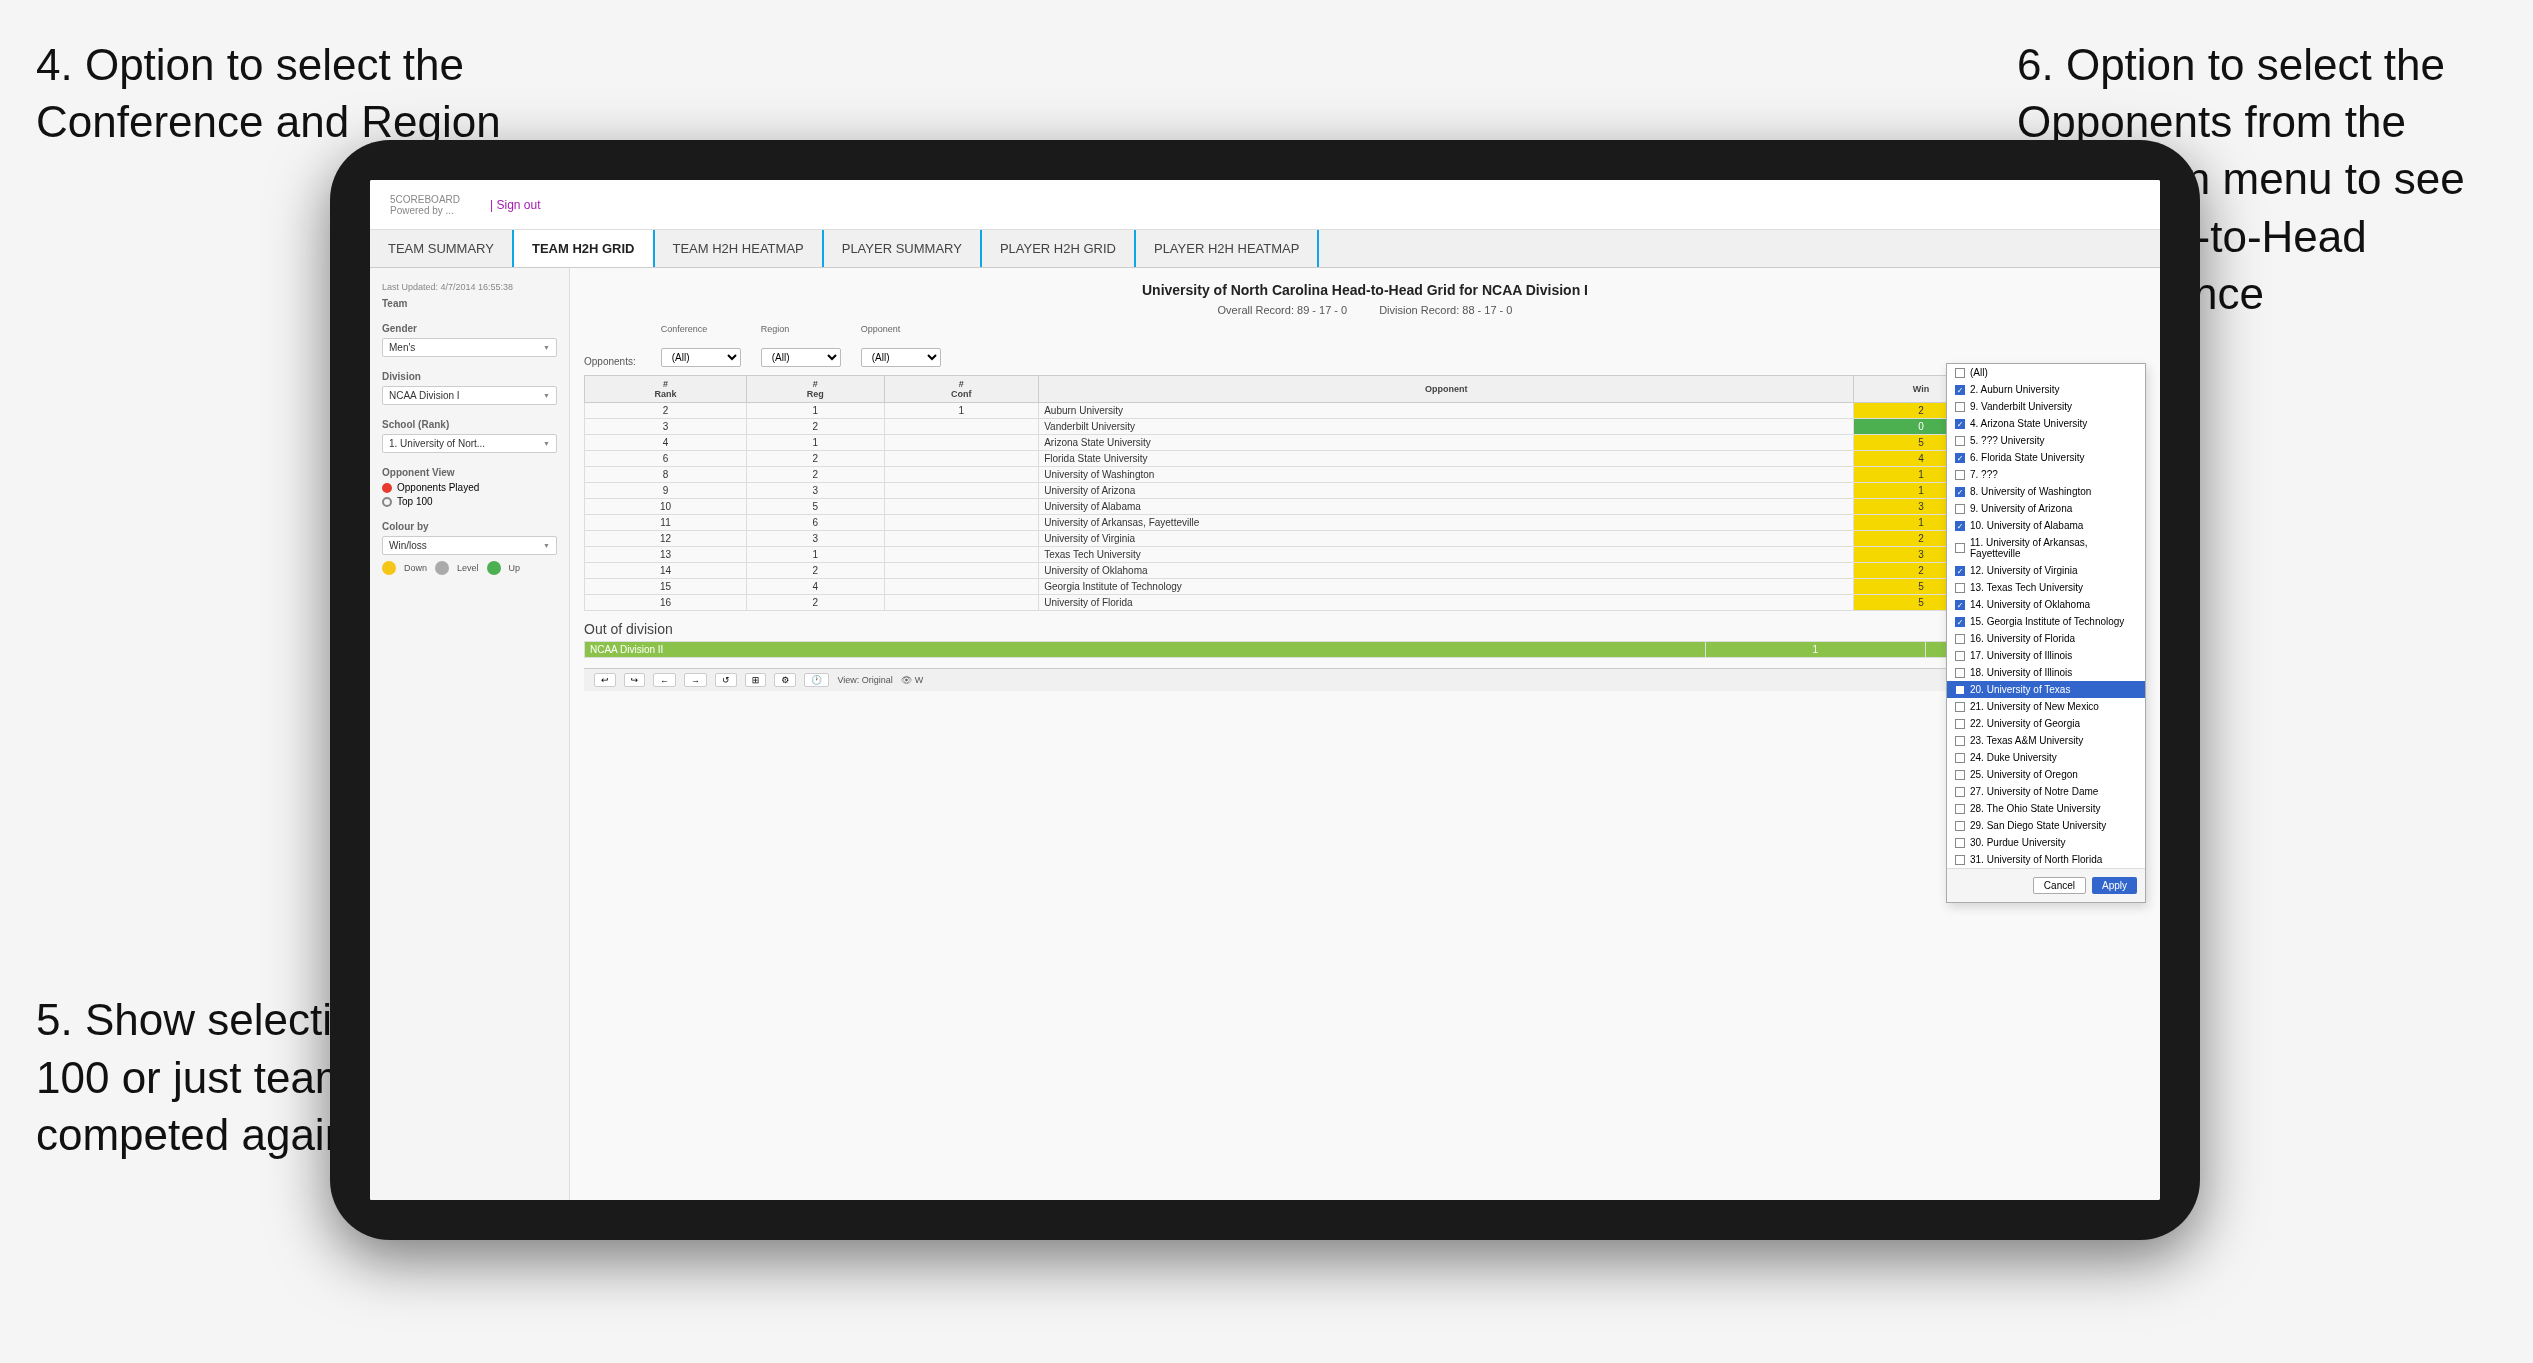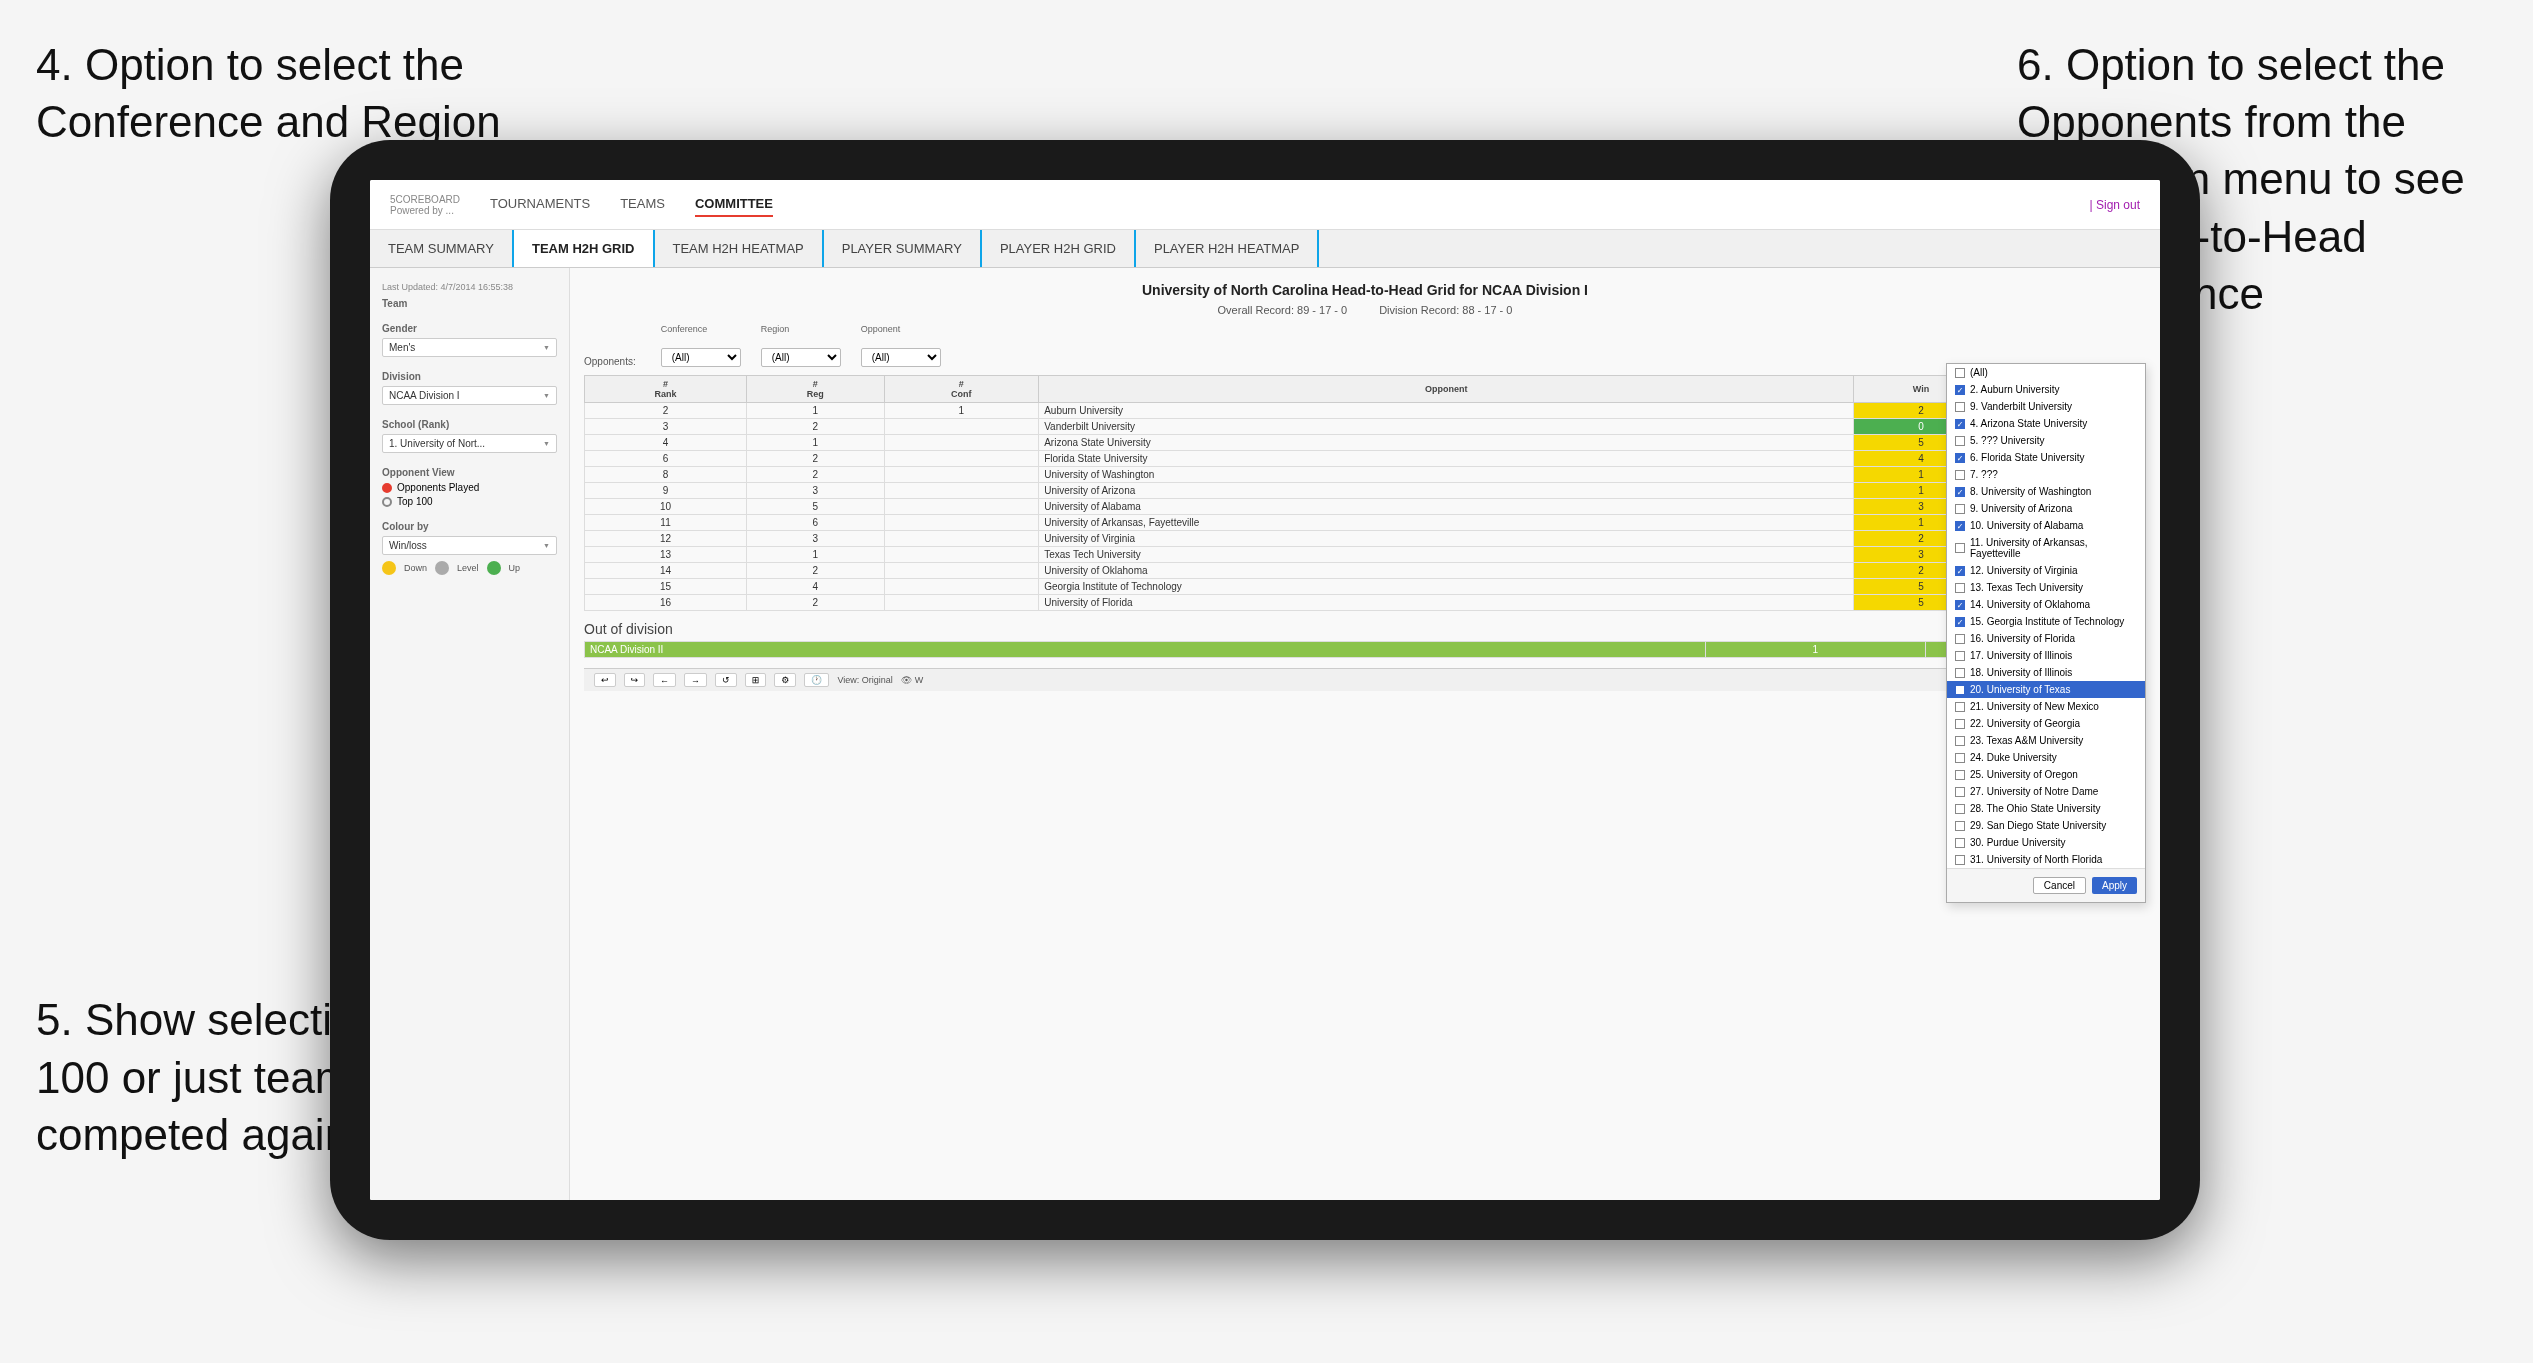--- a/index.html
+++ b/index.html
@@ -316,25 +316,20 @@
   <polygon points="1800,550 1820,525 1835,555" fill="#e0004d"></polygon>
 </svg>
 
 <div class="tablet">
   <div class="tablet-screen">
 
     <div class="nav-bar">
       <div class="nav-logo">
         <span>5COREBOARD</span>
         <span>Powered by ...</span>
-      </div>
-      <div class="nav-items">
-        <div class="nav-item">TOURNAMENTS</div>
-        <div class="nav-item">TEAMS</div>
-        <div class="nav-item active">COMMITTEE</div>
       </div>
       <div class="nav-right">| Sign out</div>
     </div>
 
     <div class="sub-nav">
       <div class="sub-nav-item">TEAM SUMMARY</div>
       <div class="sub-nav-item active">TEAM H2H GRID</div>
       <div class="sub-nav-item">TEAM H2H HEATMAP</div>
       <div class="sub-nav-item">PLAYER SUMMARY</div>
       <div class="sub-nav-item">PLAYER H2H GRID</div>

